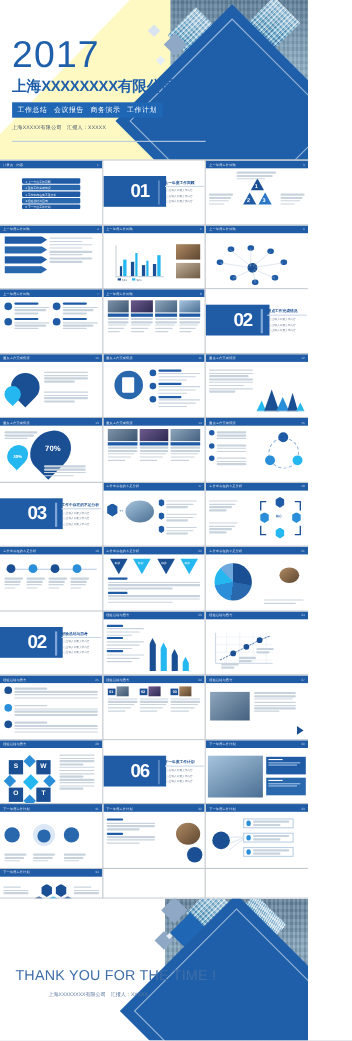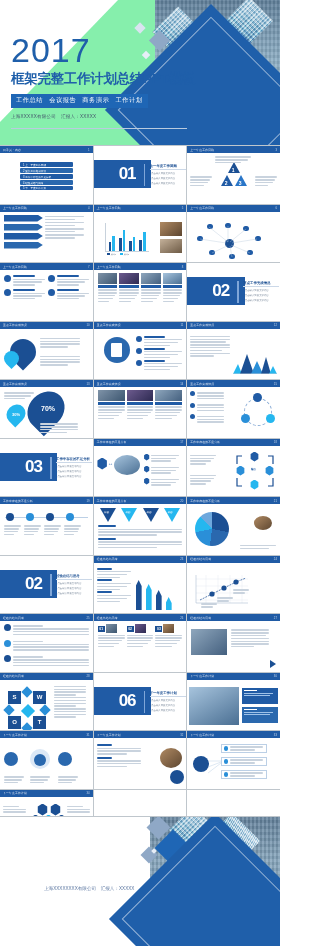--- a/index.html
+++ b/index.html
@@ -5,21 +5,21 @@
   * { box-sizing: border-box; margin:0; padding:0; }
   html,body { width:280px; height:946px; }
   body {
     font-family: "Liberation Sans", "DejaVu Sans", sans-serif;
     background:#ffffff;
     overflow:hidden;
   }
   .page { width:280px; height:946px; position:relative; background:#ffffff; }
 
   
-  .cover { position:relative; width:280px; height:145px; background:#86efac; overflow:hidden; }
+  .cover { position:relative; width:280px; height:145px; background:#fef9c3; overflow:hidden; }
   .cover-photo-band {
     position:absolute; left:155px; top:0; width:125px; height:145px;
     background:
       linear-gradient(180deg,#5f7f9a 0%, #7fa0b8 28%, #8fb0c6 45%, #6d8fa8 70%, #57748d 100%);
     overflow:hidden;
   }
   .cover-photo-band:before{
     content:""; position:absolute; inset:0;
     background:
       repeating-linear-gradient(90deg, rgba(255,255,255,.10) 0 2px, rgba(0,0,0,.06) 2px 4px),
@@ -184,21 +184,21 @@
     <div class="dia dia-pale" style="left:136px; top:24px;  width:8px;  height:8px;"></div>
     <div class="dia dia-pale2" style="left:143px; top:52px;  width:6px;  height:6px;"></div>
     <div class="dia dia-pale2" style="left:152px; top:78px;  width:4px;  height:4px;"></div>
 
     <div class="cover-tri"></div>
     <div class="cover-white-mask"></div>
     <div class="cover-rule"></div>
 
     <div class="cover-text">
       <div class="cover-year">2017</div>
-      <div class="cover-title">框架完整工作计划总结PPT模板</div>
+      <div class="cover-title">上海XXXXXXXX有限公司</div>
       <div class="cover-tags">
         <span>工作总结</span><span>会议报告</span><span>商务演示</span><span>工作计划</span>
       </div>
       <div class="cover-sub">上海XXXXX有限公司　汇报人：XXXXX</div>
     </div>
   </div>
 
   <div class="grid" id="grid">
       <div class="slide">
         <div class="s-topbar">
@@ -1209,17 +1209,18 @@
     <div class="dia dia-img" style="left:176px; top:-4px; width:34px; height:34px;"></div>
     <div class="dia dia-img2" style="left:212px; top:4px;  width:40px; height:40px;"></div>
     <div class="dia dia-blue" style="left:160px; top:18px; width:26px; height:26px;"></div>
     <div class="dia dia-steel" style="left:143px; top:32px; width:12px; height:12px;"></div>
     <div class="dia dia-steel" style="left:192px; top:32px; width:11px; height:11px;"></div>
     <div class="dia dia-blue-d" style="left:222px; top:26px; width:30px; height:30px;"></div>
     <div class="dia dia-pale2" style="left:152px; top:32px; width:4px; height:4px;"></div>
     <div class="thanks-tri"></div>
     <div class="thanks-white-mask"></div>
     <div class="thanks-text">
+      <div class="thanks-title">THANK YOU FOR THE TIME !</div>
       <div class="thanks-sub">上海XXXXXXXX有限公司　汇报人：XXXXX</div>
     </div>
   </div>
 
 </div>
 
 </body></html>

